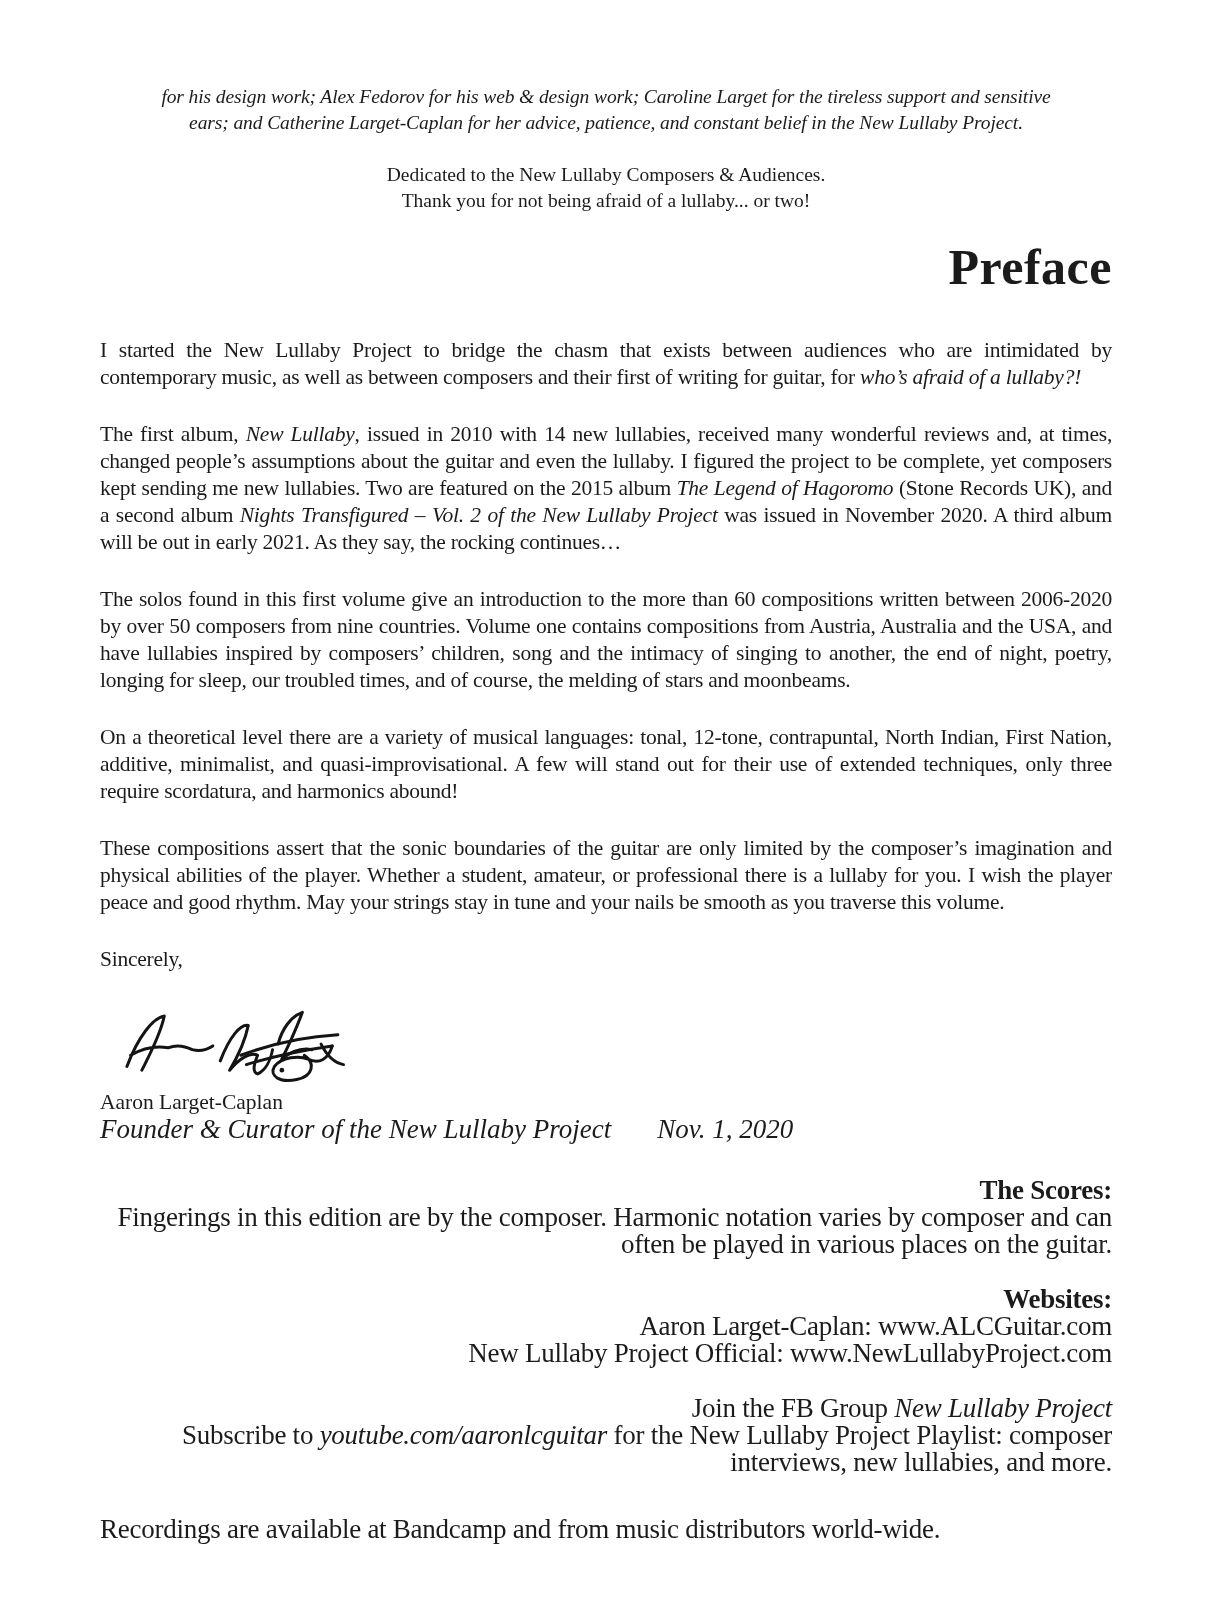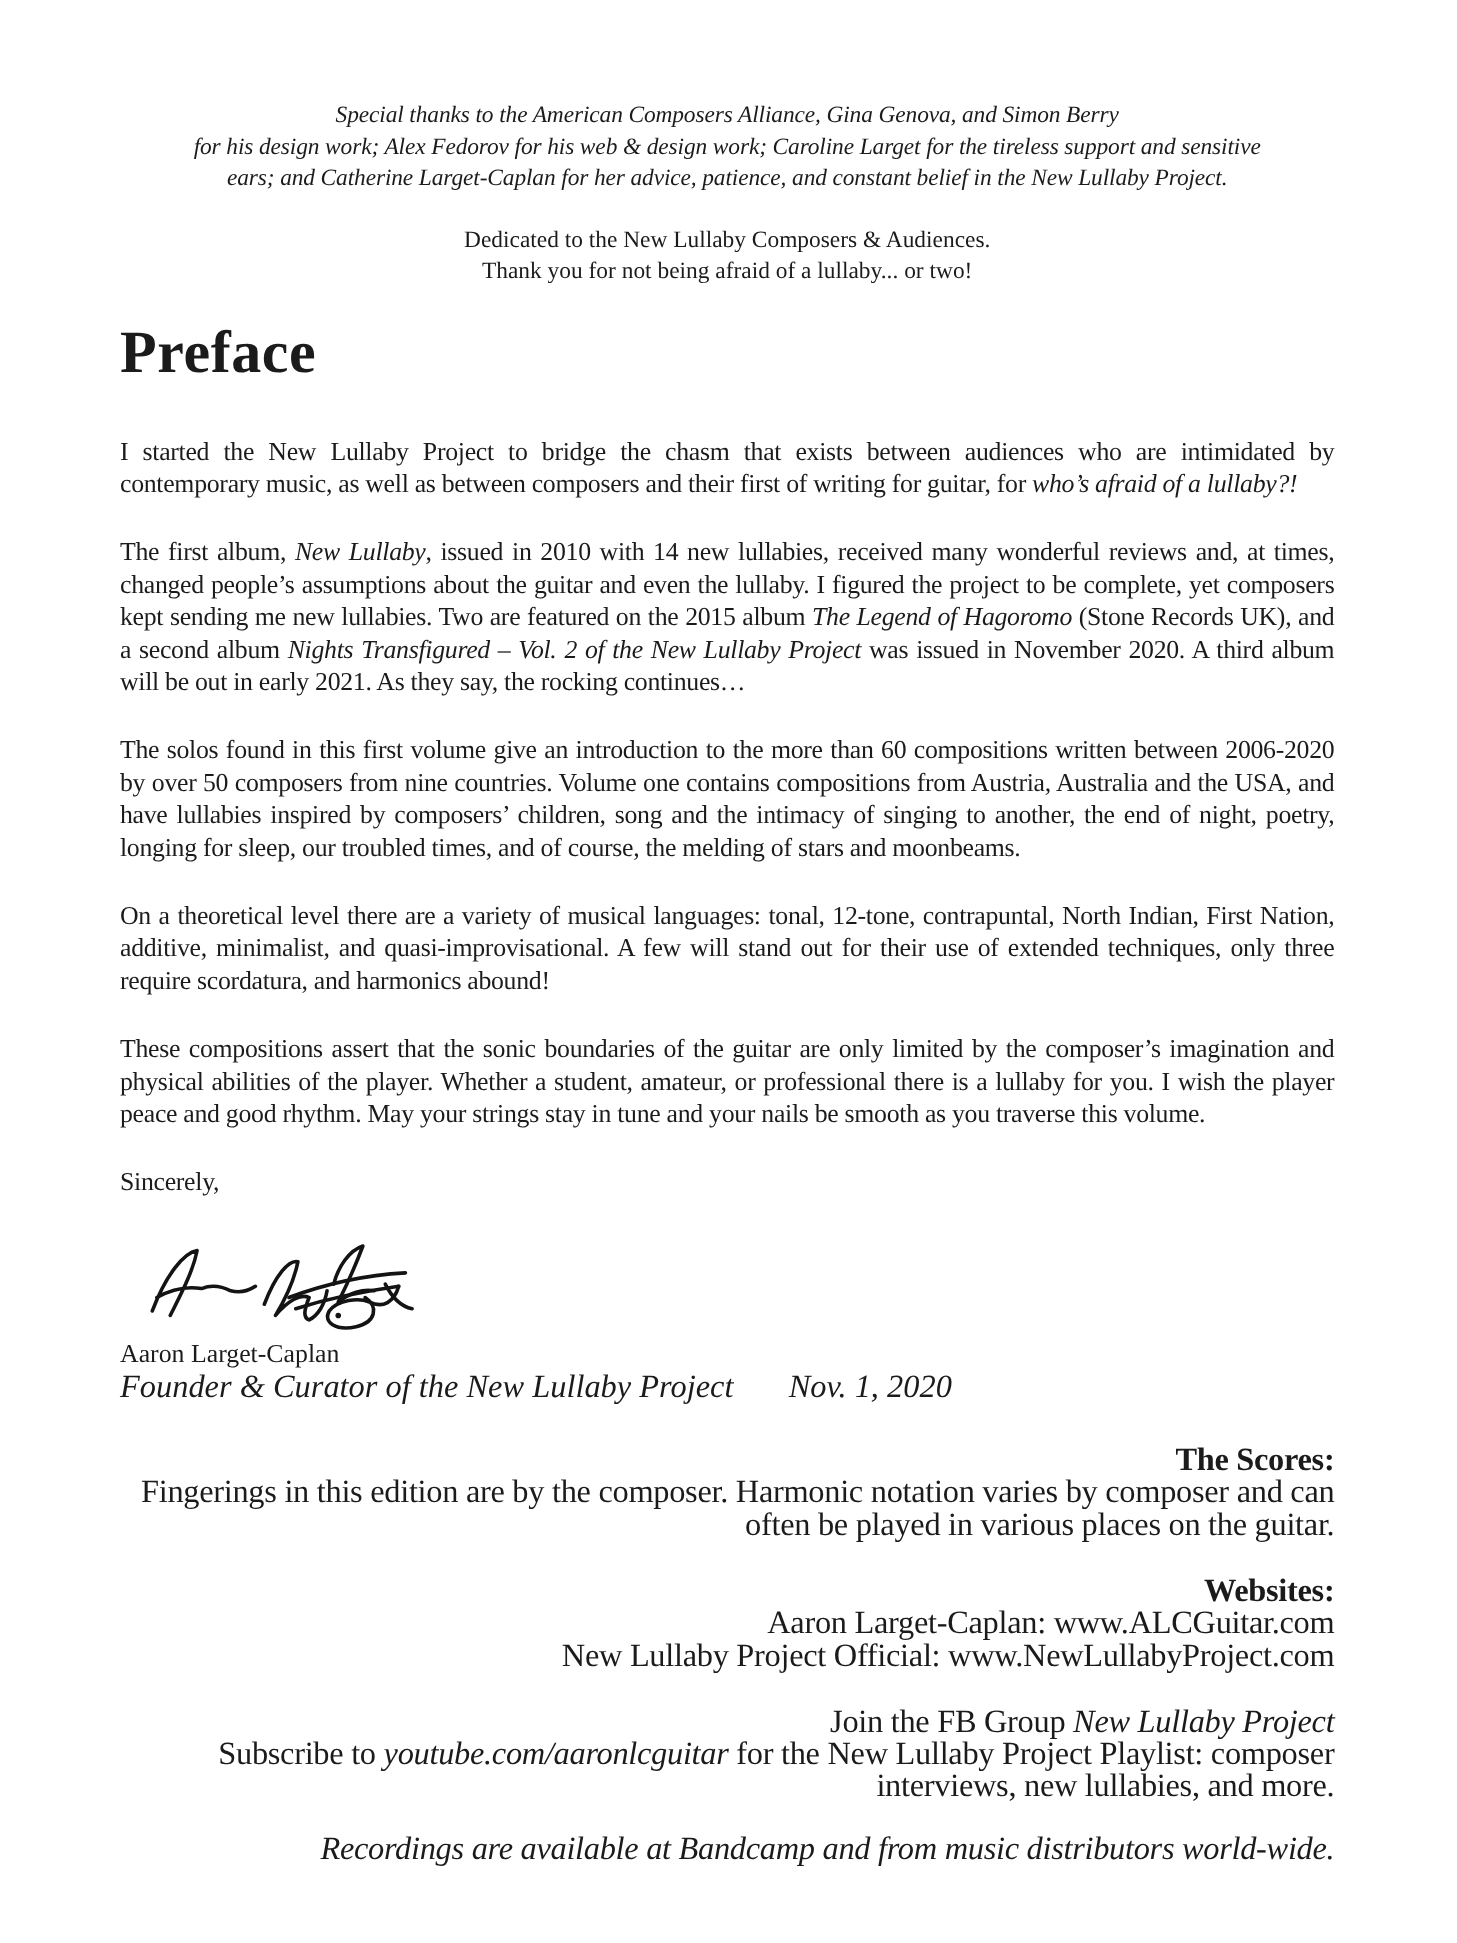--- a/index.html
+++ b/index.html
@@ -22,21 +22,21 @@
     letter-spacing: -0.1px;
   }
   .dedication {
     margin-top: 26px;
     text-align: center;
     font-size: 19.5px;
     line-height: 26px;
   }
   h1.title {
     margin: 26px 0 0 0;
-    text-align: left;
+    text-align: right;
     font-size: 50px;
     line-height: 55px;
     font-weight: 700;
     letter-spacing: 0.5px;
   }
   .body-text { margin-top: 42px; font-size: 21.5px; line-height: 27px; letter-spacing: -0.25px; }
   .body-text p {
     margin: 0 0 30px 0;
     text-align: justify;
   }
@@ -48,29 +48,28 @@
   .signer-name { font-size: 21.5px; line-height: 27px; margin-top: 2px; }
   .signer-role-line { font-size: 27px; line-height: 27px; font-style: italic; }
   .signer-date { margin-left: 46px; }
 
   .back-matter { font-size: 27px; line-height: 27px; letter-spacing: -0.25px; }
   .right-sec { text-align: right; }
   .sec-heading { font-weight: 700; }
   .scores-sec { margin-top: 34px; }
   .websites-sec { margin-top: 28px; }
   .social-sec { margin-top: 28px; }
-  .recordings-line { margin-top: 25px; text-align: right; font-style: italic; }
+  .recordings-line { margin-top: 40px; text-align: left; }
 </style>
 </head>
 <body>
 
 <div class="page">
 
   <div class="ack">
-    <div>Special thanks to the American Composers Alliance, Gina Genova, and Simon Berry</div>
     <div>for his design work; Alex Fedorov for his web &amp; design work; Caroline Larget for the tireless support and sensitive</div>
     <div>ears; and Catherine Larget-Caplan for her advice, patience, and constant belief in the New Lullaby Project.</div>
   </div>
 
   <div class="dedication">
     <div>Dedicated to the New Lullaby Composers &amp; Audiences.</div>
     <div>Thank you for not being afraid of a lullaby... or two!</div>
   </div>
 
   <h1 class="title">Preface</h1>

